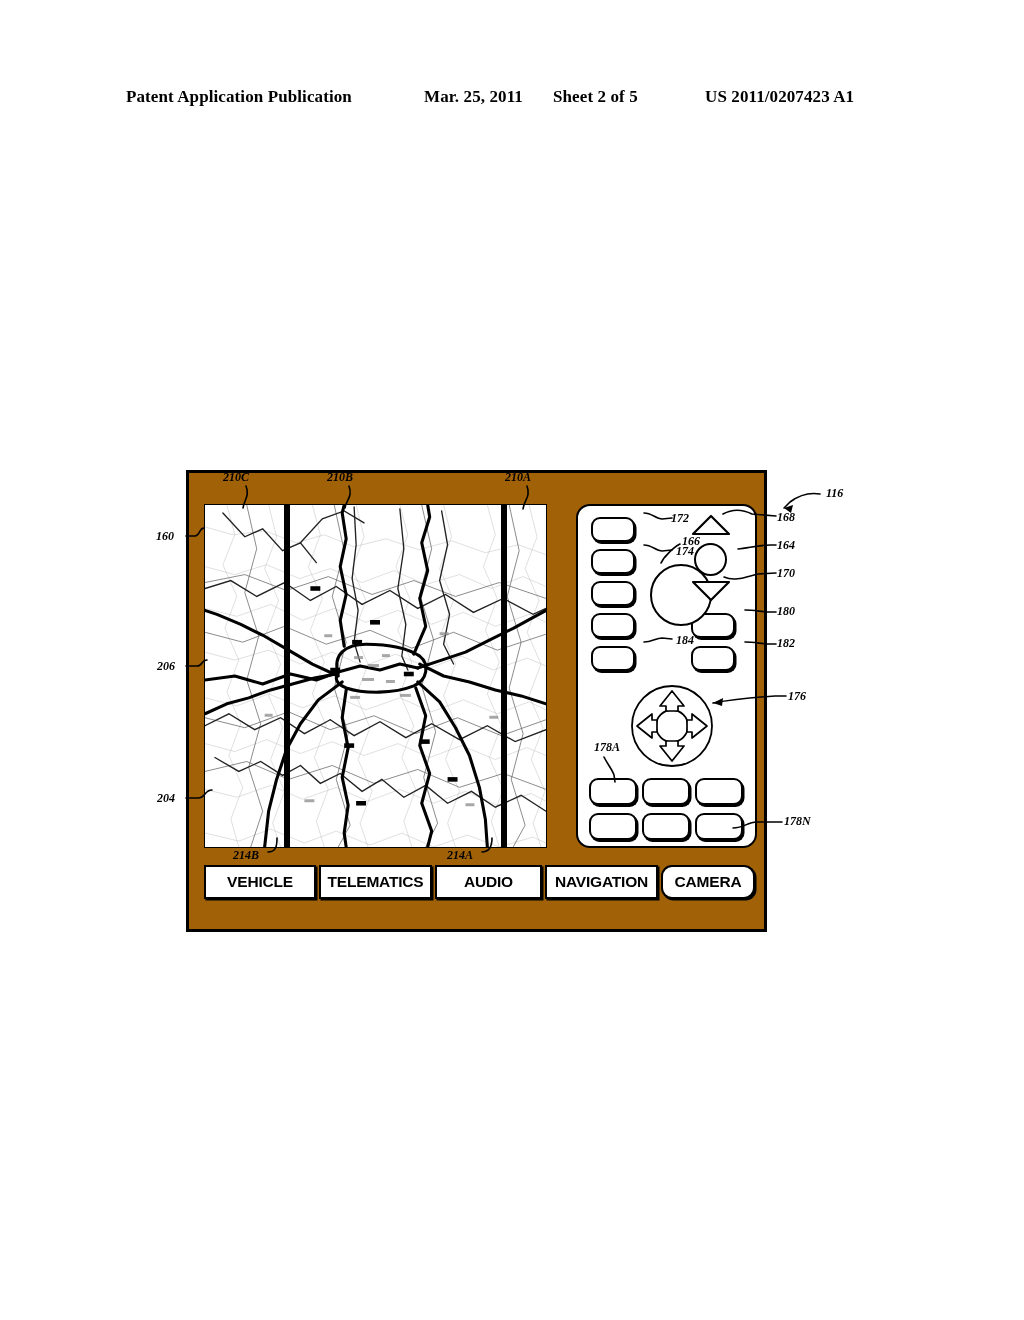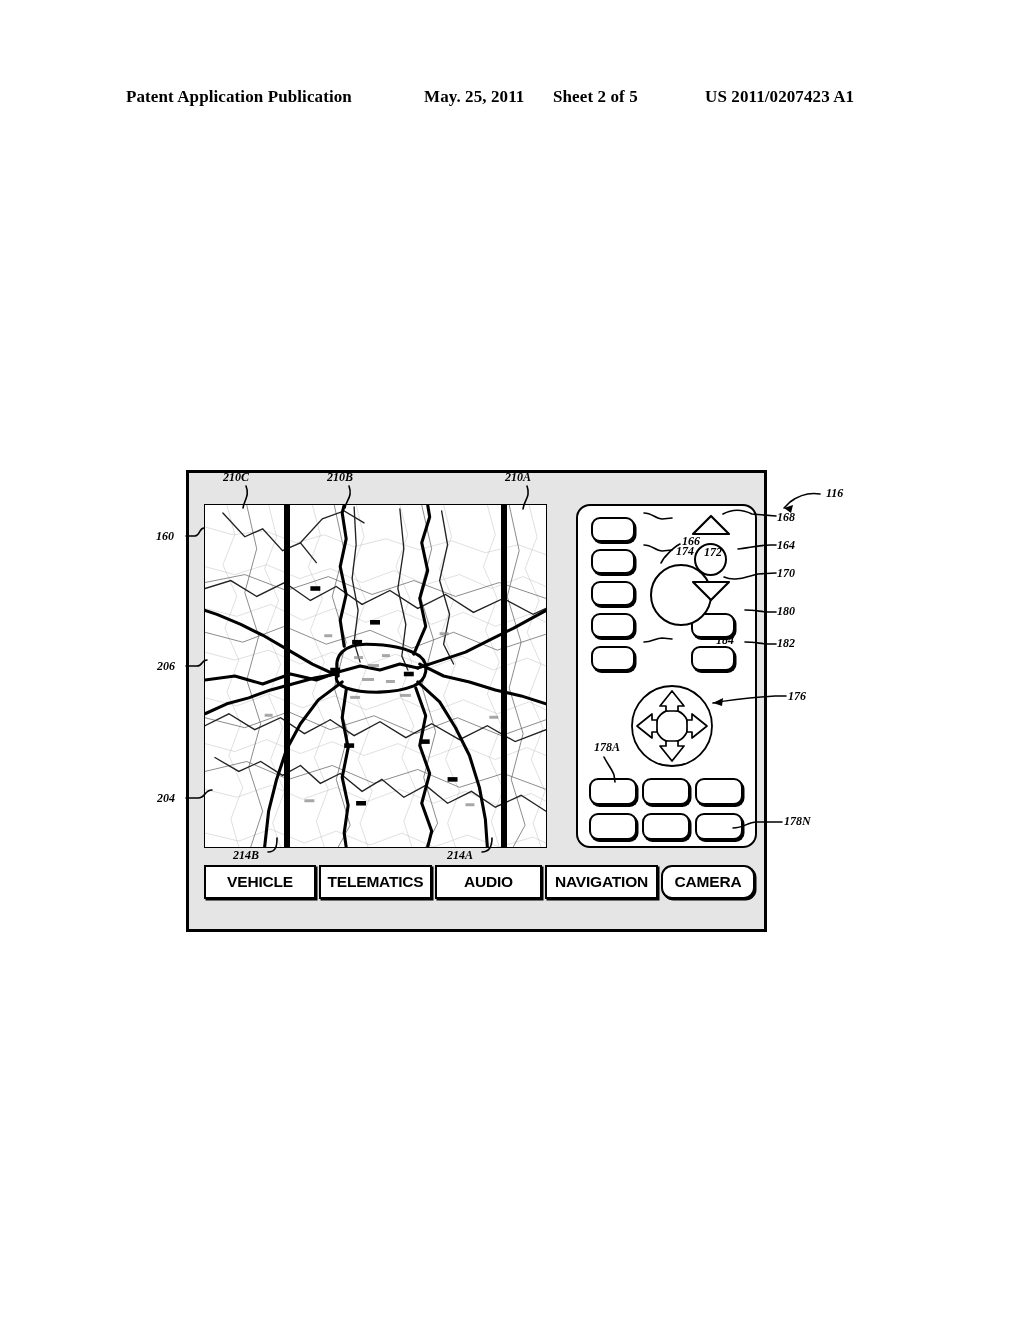--- a/index.html
+++ b/index.html
@@ -47,21 +47,21 @@
 
   
   #device-frame {
     position: absolute;
     left: 186px;
     top: 470px;
     width: 581px;
     height: 462px;
     border: 3px solid #000;
     box-sizing: border-box;
-    background: #e5e5e5;
+    background: #a16207;
   }
 
   
   #map-display {
     position: absolute;
     left: 15px;
     top: 31px;
     width: 343px;
     height: 344px;
     border: 1px solid #000;
@@ -241,21 +241,21 @@
     left: 0; top: 0;
     width: 1024px; height: 1320px;
     pointer-events: none;
   }
 </style>
 </head>
 <body>
 
 <div id="patent-header">
   <span class="hdr-pub">Patent Application Publication</span>
-  <span class="hdr-date">May. 25, 2011</span>
+  <span class="hdr-date">Mar. 25, 2011</span>
   <span class="hdr-sheet">Sheet 2 of 5</span>
   <span class="hdr-num">US 2011/0207423 A1</span>
 </div>
 
 <div id="figure-area">
 
   <div id="device-frame">
 
     <div id="map-display">
       <svg id="map-canvas" viewBox="0 0 343 344" preserveAspectRatio="none">
@@ -402,23 +402,23 @@
   <div class="ref" style="left:327px; top:471px;">210B</div>
   <div class="ref" style="left:505px; top:471px;">210A</div>
 
   <div class="ref" style="left:156px; top:530px;">160</div>
   <div class="ref" style="left:157px; top:660px;">206</div>
   <div class="ref" style="left:157px; top:792px;">204</div>
 
   <div class="ref" style="left:233px; top:849px;">214B</div>
   <div class="ref" style="left:447px; top:849px;">214A</div>
 
-  <div class="ref" style="left:704px; top:512px;margin-top:34px;">172</div>
+  <div class="ref" style="left:671px; top:512px;">172</div>
   <div class="ref" style="left:676px; top:545px;">174</div>
-  <div class="ref" style="left:676px; top:634px;margin-left:40px;">184</div>
+  <div class="ref" style="left:676px; top:634px;">184</div>
 
   <div class="ref" style="left:682px; top:535px;">166</div>
 
   <div class="ref" style="left:777px; top:511px;">168</div>
   <div class="ref" style="left:777px; top:539px;">164</div>
   <div class="ref" style="left:777px; top:567px;">170</div>
   <div class="ref" style="left:777px; top:605px;">180</div>
   <div class="ref" style="left:777px; top:637px;">182</div>
   <div class="ref" style="left:788px; top:690px;">176</div>
 

